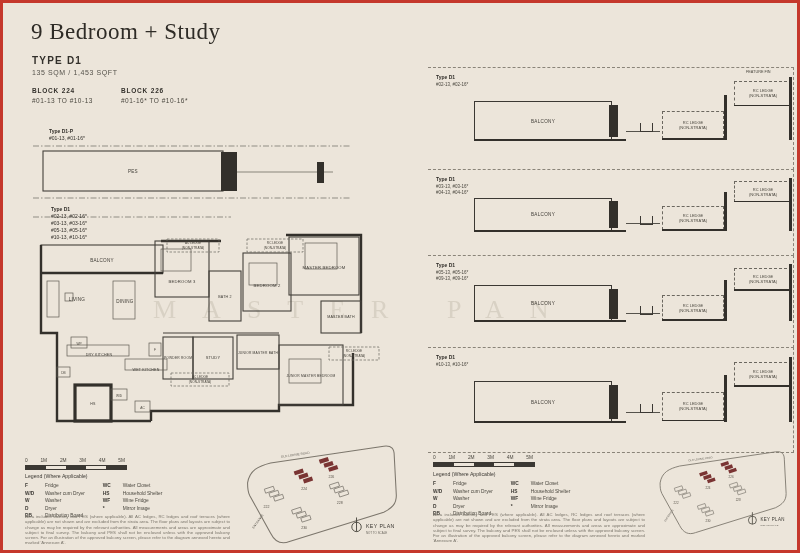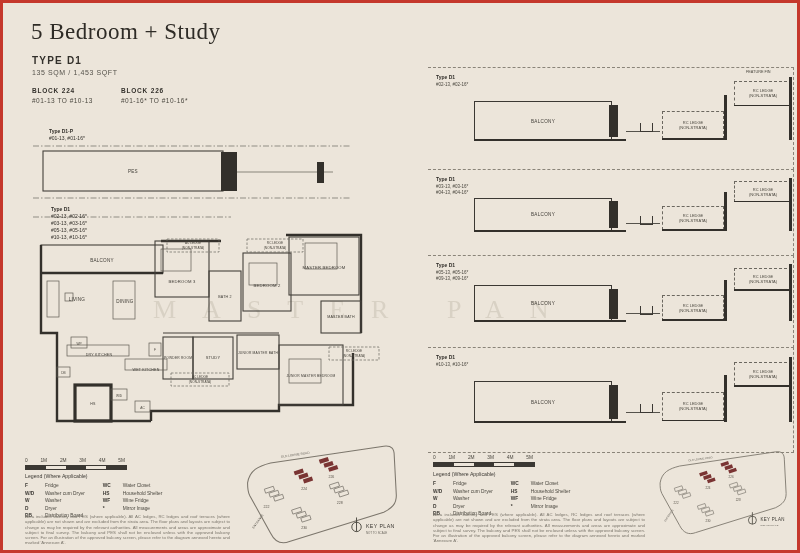--- a/index.html
+++ b/index.html
@@ -74,21 +74,21 @@
   .wm{left:150px;top:292px;width:640px;font-family:"Liberation Serif","DejaVu Serif",serif;
       font-size:26px;letter-spacing:26px;color:rgba(138,128,112,0.20);white-space:nowrap;}
 </style>
 </head>
 <body>
 
 <div class="page">
 
   <div class="abs wm">MASTER PAN</div>
 
-  <div class="abs title">5 Bedroom + Study</div>
+  <div class="abs title">9 Bedroom + Study</div>
   <div class="abs typelbl">TYPE D1</div>
   <div class="abs arealbl">135 SQM / 1,453 SQFT</div>
   <div class="abs blk" style="left:29px;top:84px;">
     <b>BLOCK 224</b>
     <span>#01-13 TO #10-13</span>
   </div>
   <div class="abs blk" style="left:118px;top:84px;">
     <b>BLOCK 226</b>
     <span>#01-16* TO #10-16*</span>
   </div>

